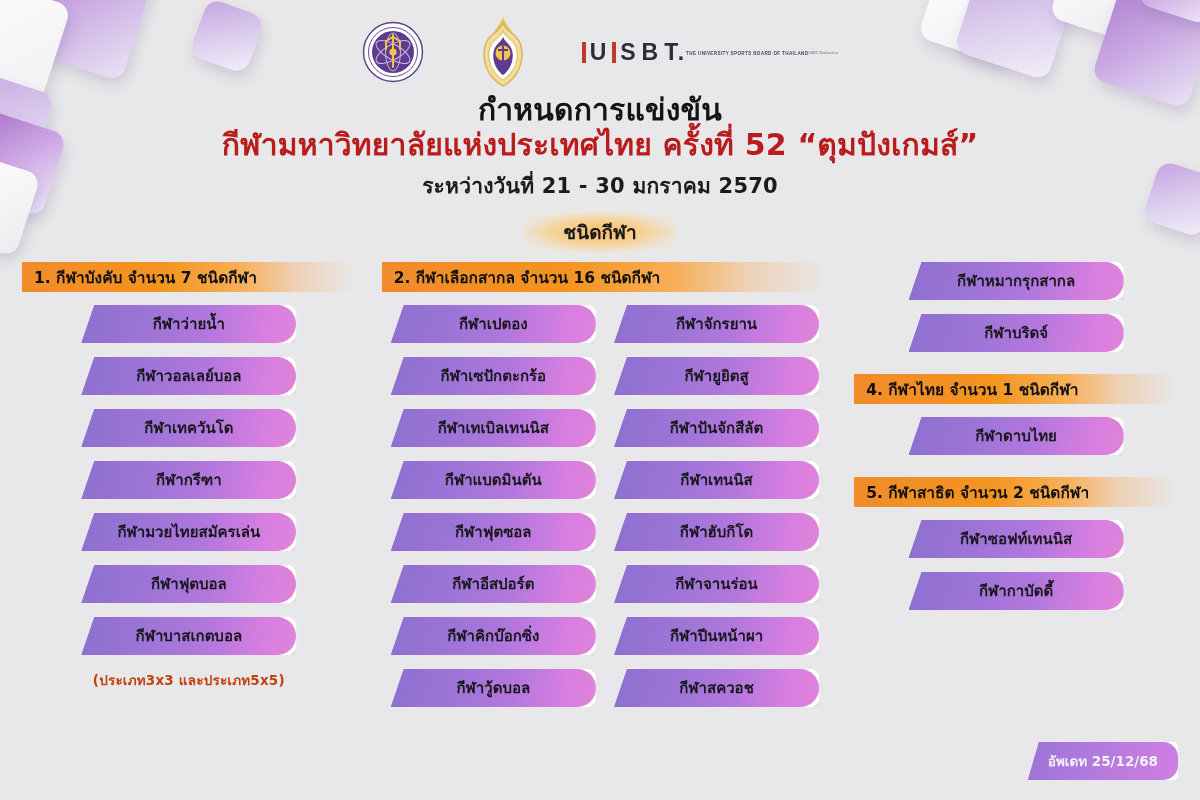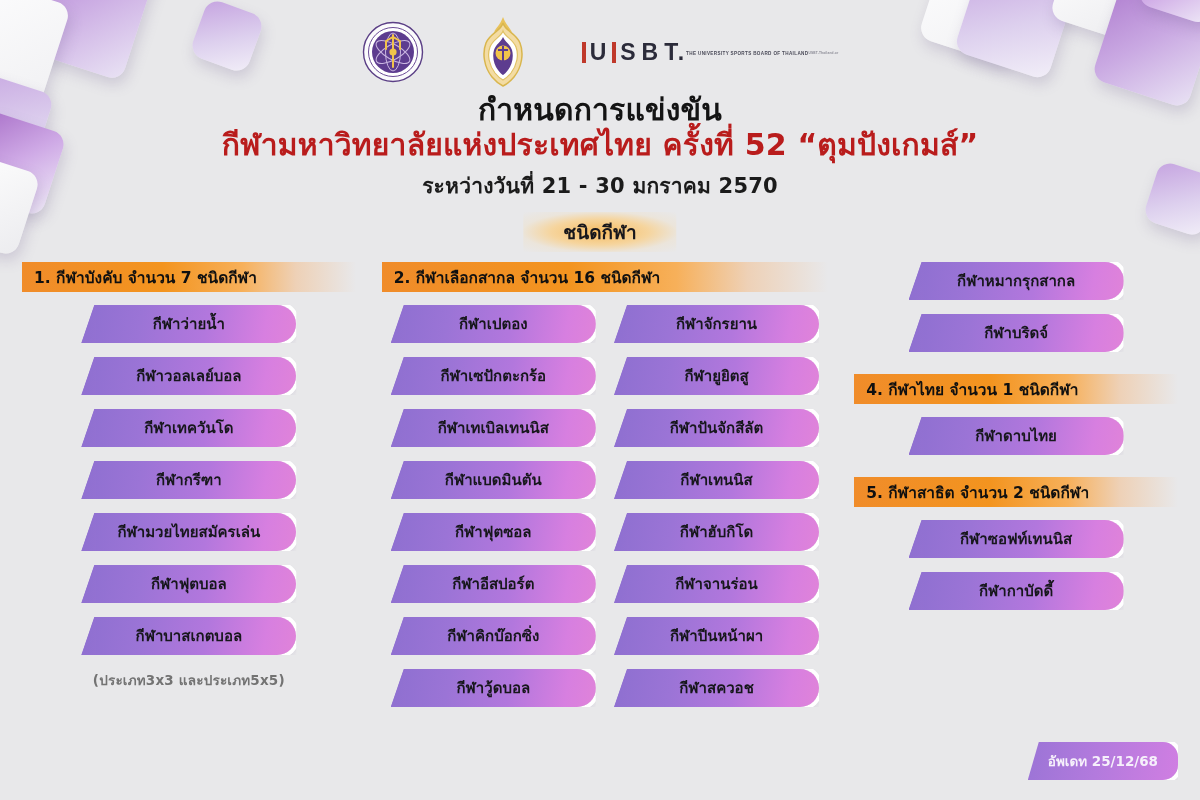--- a/index.html
+++ b/index.html
@@ -121,21 +121,21 @@
     clip-path: polygon(13px 0, 100% 0, 100% 100%, 0 100%);
   }
   .pill span { position: relative; z-index: 2; }
 
   .pill.w-c1 { width: 215px; }
   .pill.w-c2 { width: 205px; }
   .pill.w-c3 { width: 215px; }
 
   .note {
     text-align: center; font-size: 13.5px; font-weight: bold;
-    color: #737373; margin-top: 2px; letter-spacing: .2px;
+    color: #c2410c; margin-top: 2px; letter-spacing: .2px;
   }
 
   
   .grid2 { display: flex; }
   .grid2 .sub { flex: 1; }
 
   
   .update-badge {
     position: absolute; right: 22px; bottom: 20px;
     display: flex; align-items: center; justify-content: center;

